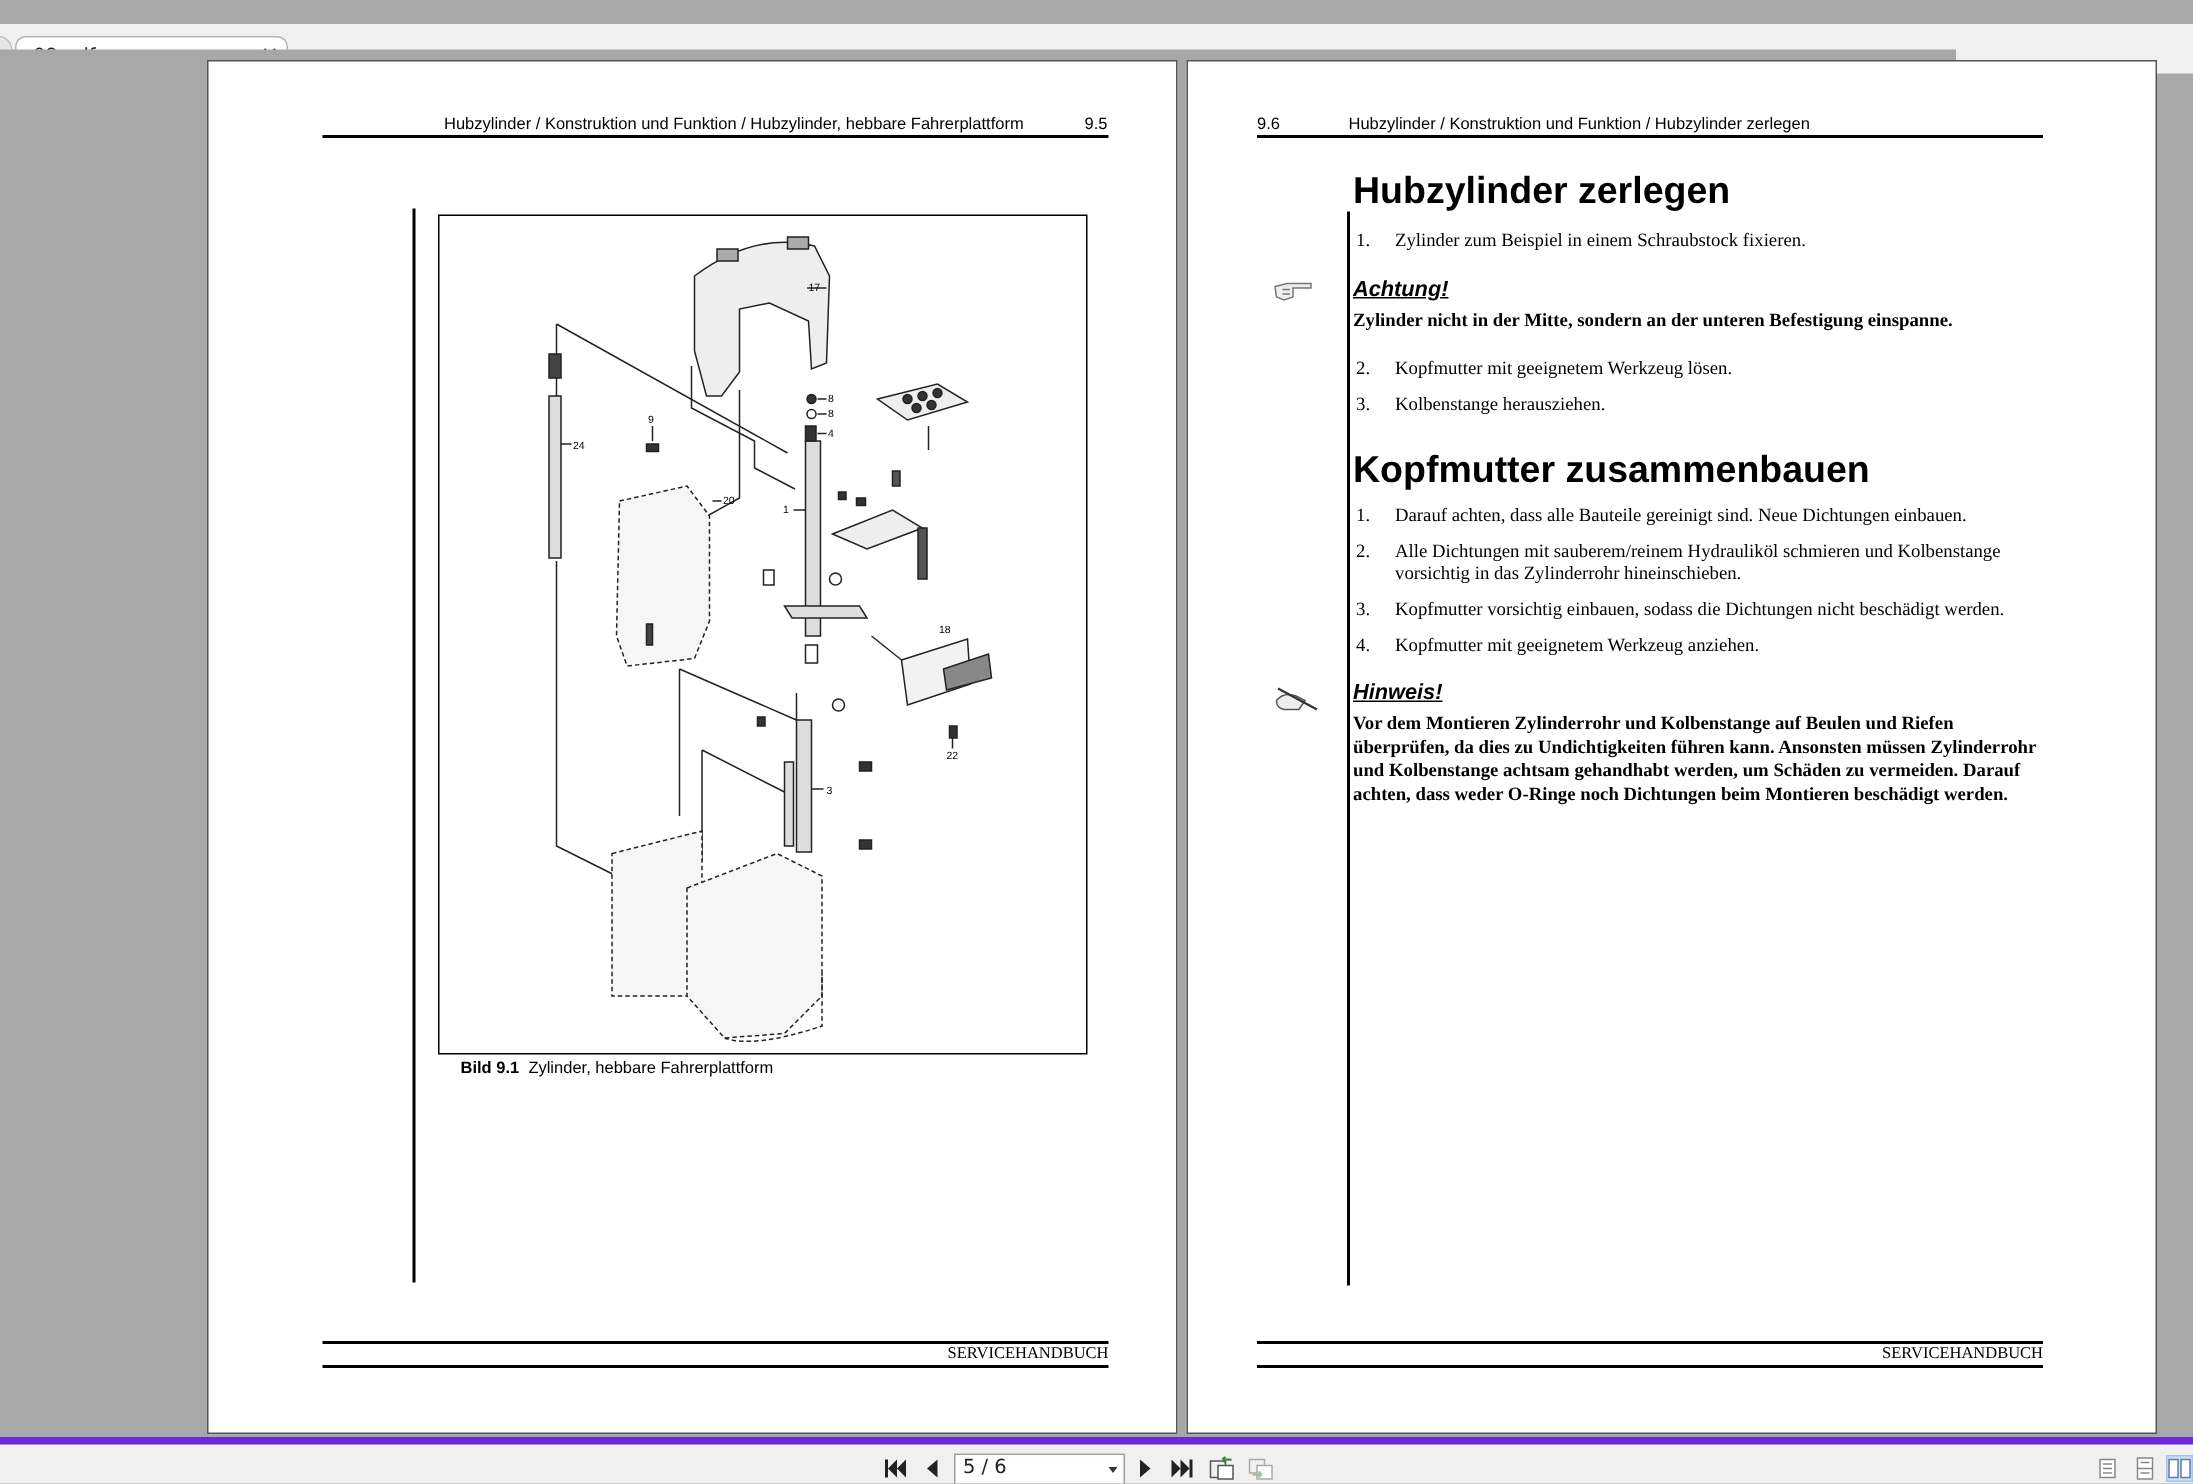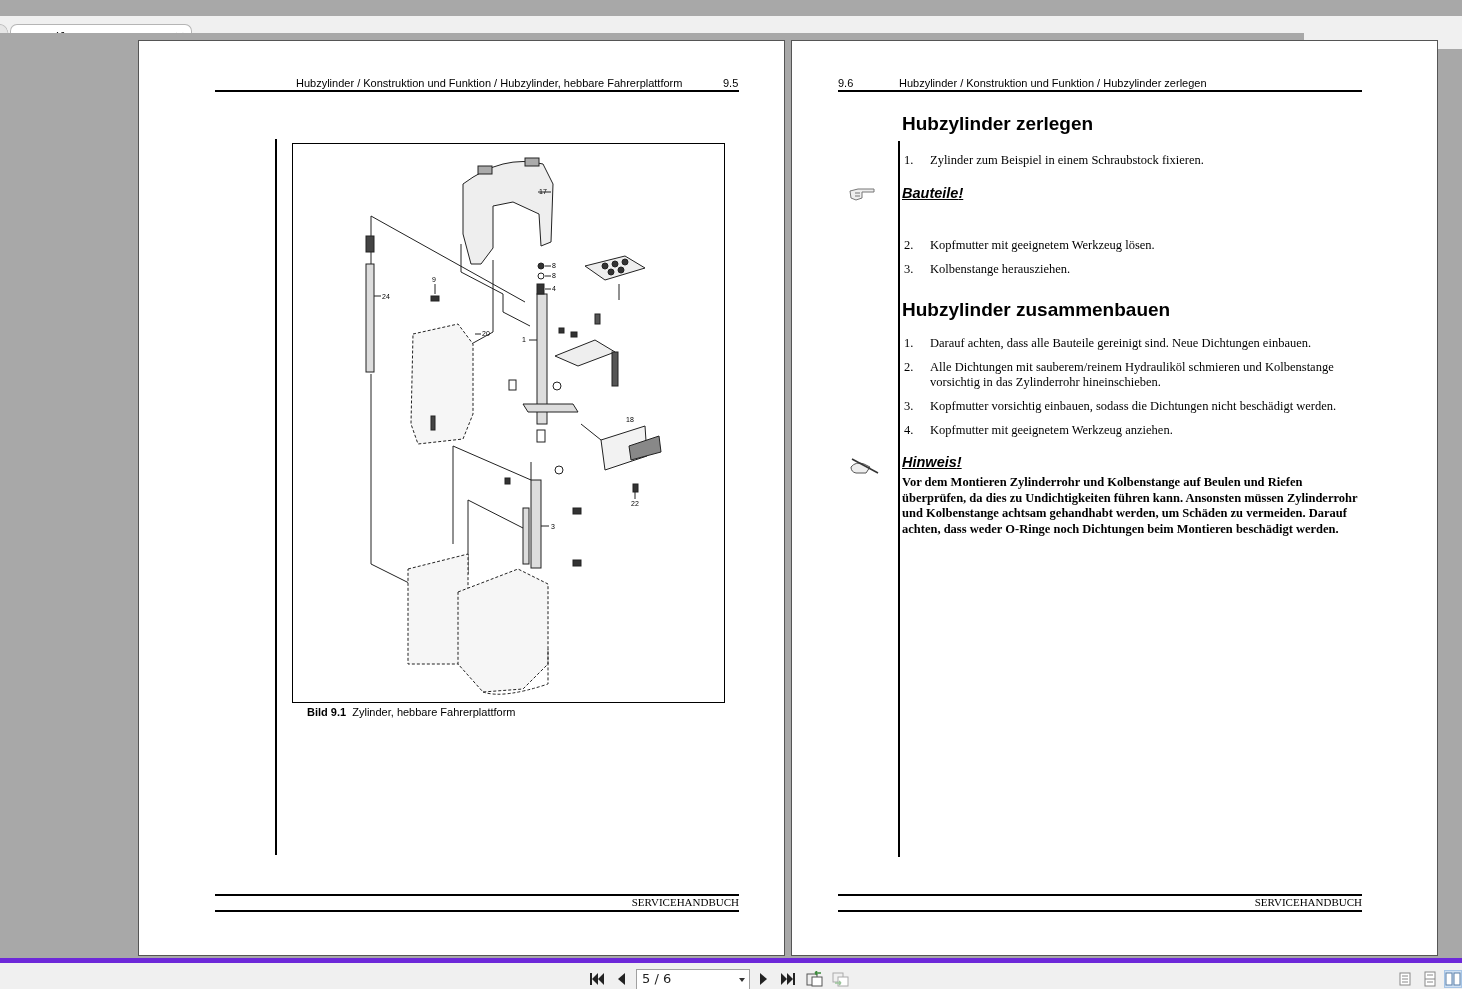--- a/index.html
+++ b/index.html
@@ -22,21 +22,21 @@
   .hdr { position: absolute; top: 36px; height: 16px; font-size: 11px; color: #000; }
   .hdr-rule { position: absolute; top: 49px; height: 2px; background: #000; }
   .ftr-rule { position: absolute; height: 2px; background: #000; }
   .ftr-text { position: absolute; font-family: "Liberation Serif", serif; font-size: 11px; text-align: right; color: #000; }
   .vbar { position: absolute; width: 2px; background: #000; }
 
   .figure-box { position: absolute; left: 153px; top: 102px; width: 433px; height: 560px; border: 1px solid #000; background: #fff; }
   .caption { position: absolute; left: 168px; top: 665px; font-size: 11px; color: #000; }
   .caption b { font-weight: bold; }
 
-  .h2 { position: absolute; left: 110px; font-size: 19px; font-weight: bold; color: #000; }
+  .h2 { position: absolute; left: 110px; font-size: 25px; font-weight: bold; color: #000; }
   .li { position: absolute; left: 112px; font-family: "Liberation Serif", serif; font-size: 12.5px; color: #000; line-height: 15px; }
   .li .num { position: absolute; left: 0; top: 0; }
   .li .txt { position: absolute; left: 26px; top: 0; width: 430px; }
   .note-title { position: absolute; left: 110px; font-size: 14.5px; font-weight: bold; font-style: italic; text-decoration: underline; color: #000; }
   .note-title .bang { text-decoration: none; }
   .note-body { position: absolute; left: 110px; width: 460px; font-family: "Liberation Serif", serif; font-weight: bold; font-size: 12.5px; line-height: 15.5px; color: #000; }
   .side-icon { position: absolute; left: 56px; }
 
   
   .bottombar { position: absolute; left: 0; top: 958px; width: 1462px; height: 31px; background: #f0f0f0; border-top: 5px solid #6d28d9; }
@@ -179,32 +179,33 @@
     <div class="li" style="top:112px;">
       <span class="num">1.</span>
       <span class="txt">Zylinder zum Beispiel in einem Schraubstock fixieren.</span>
     </div>
 
     <svg class="side-icon" style="top:144px;" width="28" height="18" viewBox="0 0 28 18">
       <path d="M2 6 L10 4 L26 4 L26 7 L14 7 L14 13 L8 15 L3 13 Z" fill="#eee" stroke="#777" stroke-width="1"></path>
       <line x1="7" y1="8" x2="12" y2="8" stroke="#777"></line>
       <line x1="7" y1="11" x2="12" y2="11" stroke="#777"></line>
     </svg>
-    <div class="note-title" style="top:144px;"><span>Bauteile</span><span class="bang">!</span></div>
+    <div class="note-title" style="top:144px;"><span>Achtung</span><span class="bang">!</span></div>
+    <div class="note-body" style="top:165px;">Zylinder nicht in der Mitte, sondern an der unteren Befestigung einspanne.</div>
 
     <div class="li" style="top:197px;">
       <span class="num">2.</span>
       <span class="txt">Kopfmutter mit geeignetem Werkzeug lösen.</span>
     </div>
     <div class="li" style="top:221px;">
       <span class="num">3.</span>
       <span class="txt">Kolbenstange herausziehen.</span>
     </div>
 
-    <div class="h2" style="top:258px;">Hubzylinder zusammenbauen</div>
+    <div class="h2" style="top:258px;">Kopfmutter zusammenbauen</div>
 
     <div class="li" style="top:295px;">
       <span class="num">1.</span>
       <span class="txt">Darauf achten, dass alle Bauteile gereinigt sind. Neue Dichtungen einbauen.</span>
     </div>
     <div class="li" style="top:319px;">
       <span class="num">2.</span>
       <span class="txt">Alle Dichtungen mit sauberem/reinem Hydrauliköl schmieren und Kolbenstange vorsichtig in das Zylinderrohr hineinschieben.</span>
     </div>
     <div class="li" style="top:358px;">

